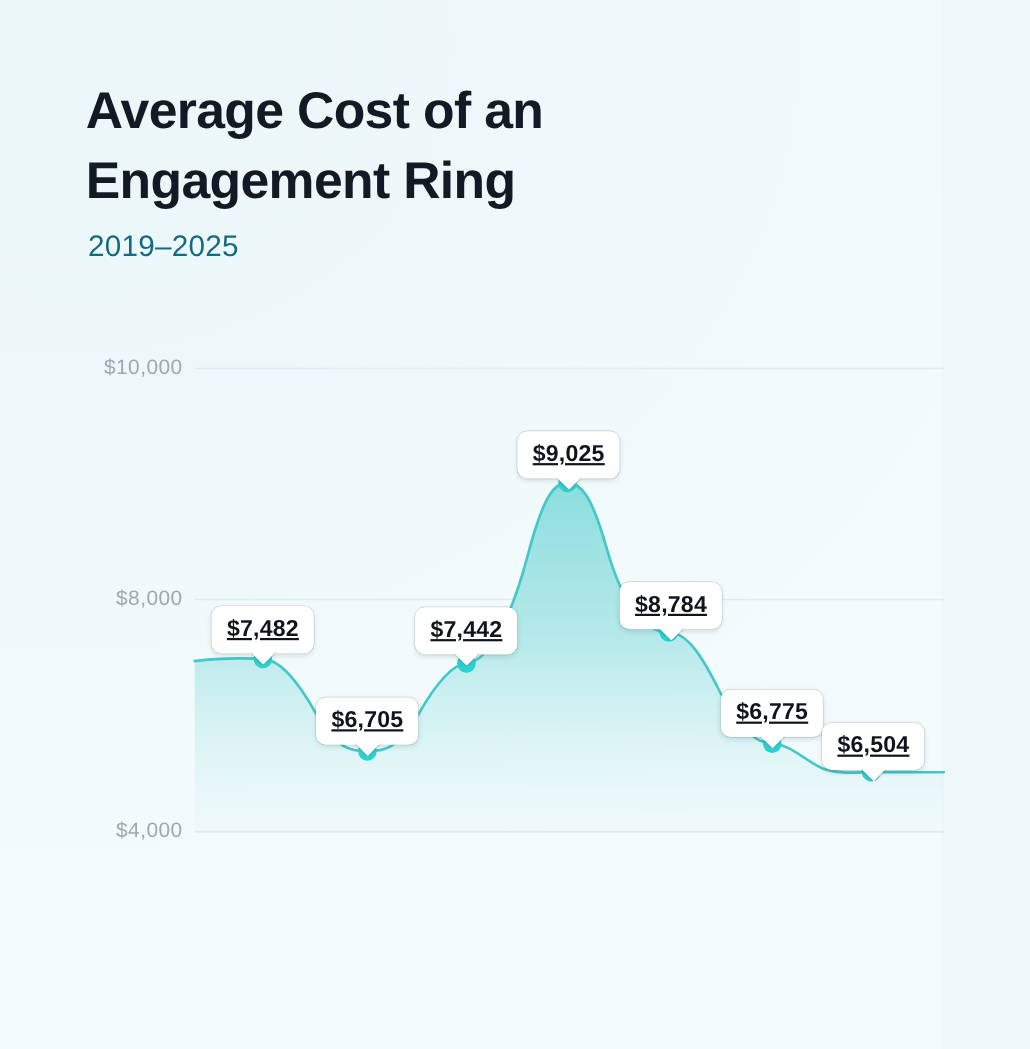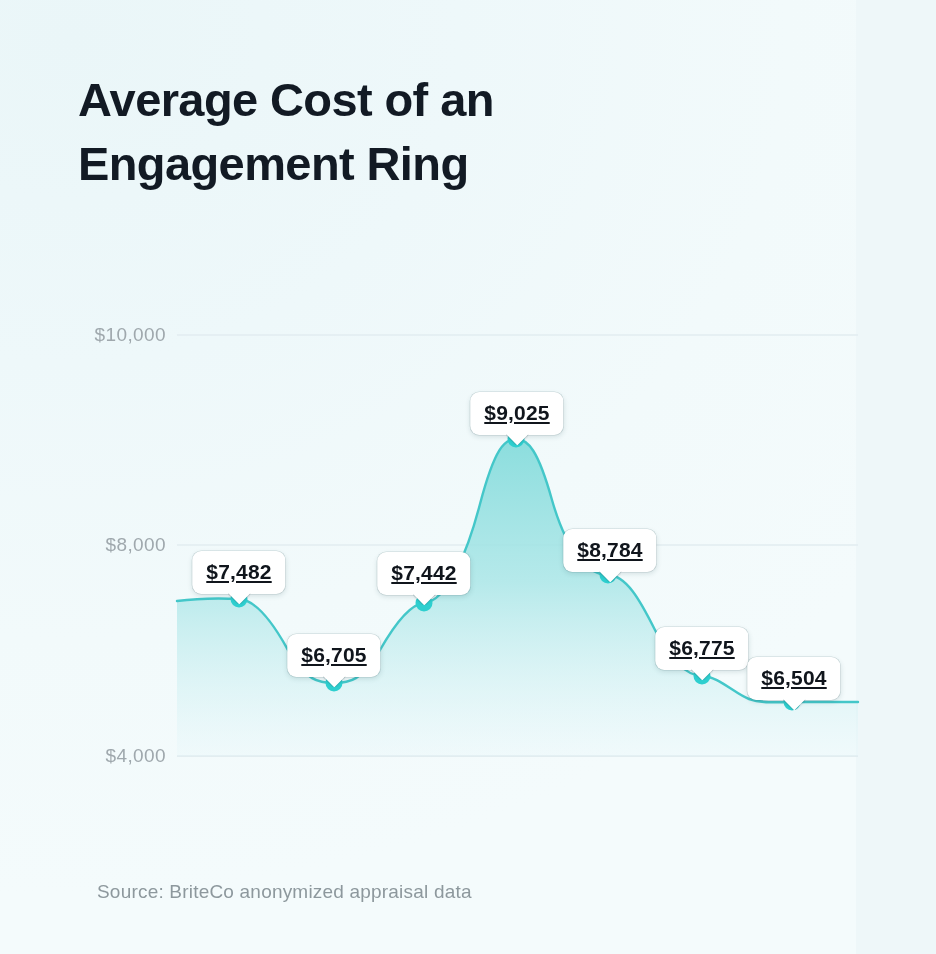--- a/index.html
+++ b/index.html
@@ -142,20 +142,21 @@
   }
 </style>
 </head>
 <body>
 
 <div id="page">
 
   <div id="header">
     <h1 id="chart-title">Average Cost of an
 Engagement Ring</h1>
+    <div id="chart-subtitle">2019–2025</div>
   </div>
 
   <div id="plot-area">
     <svg id="plot-svg" width="936" height="954">
       <defs>
         <linearGradient id="areaFill" x1="0" y1="0" x2="0" y2="1">
           <stop offset="0%" stop-color="#86dcdc" stop-opacity="0.95"></stop>
           <stop offset="45%" stop-color="#a6e5e6" stop-opacity="0.80"></stop>
           <stop offset="100%" stop-color="#e8f7fa" stop-opacity="0.35"></stop>
         </linearGradient>
@@ -245,15 +246,14 @@
         <span>$6,775</span>
         <span class="tip-notch"></span>
       </div>
       <div class="value-tip" style="left:794px; top:657px">
         <span>$6,504</span>
         <span class="tip-notch"></span>
       </div>
     </div>
   </div>
 
-  <div id="source-note">Source: BriteCo anonymized appraisal data</div>
 
 </div>
 
 </body></html>

